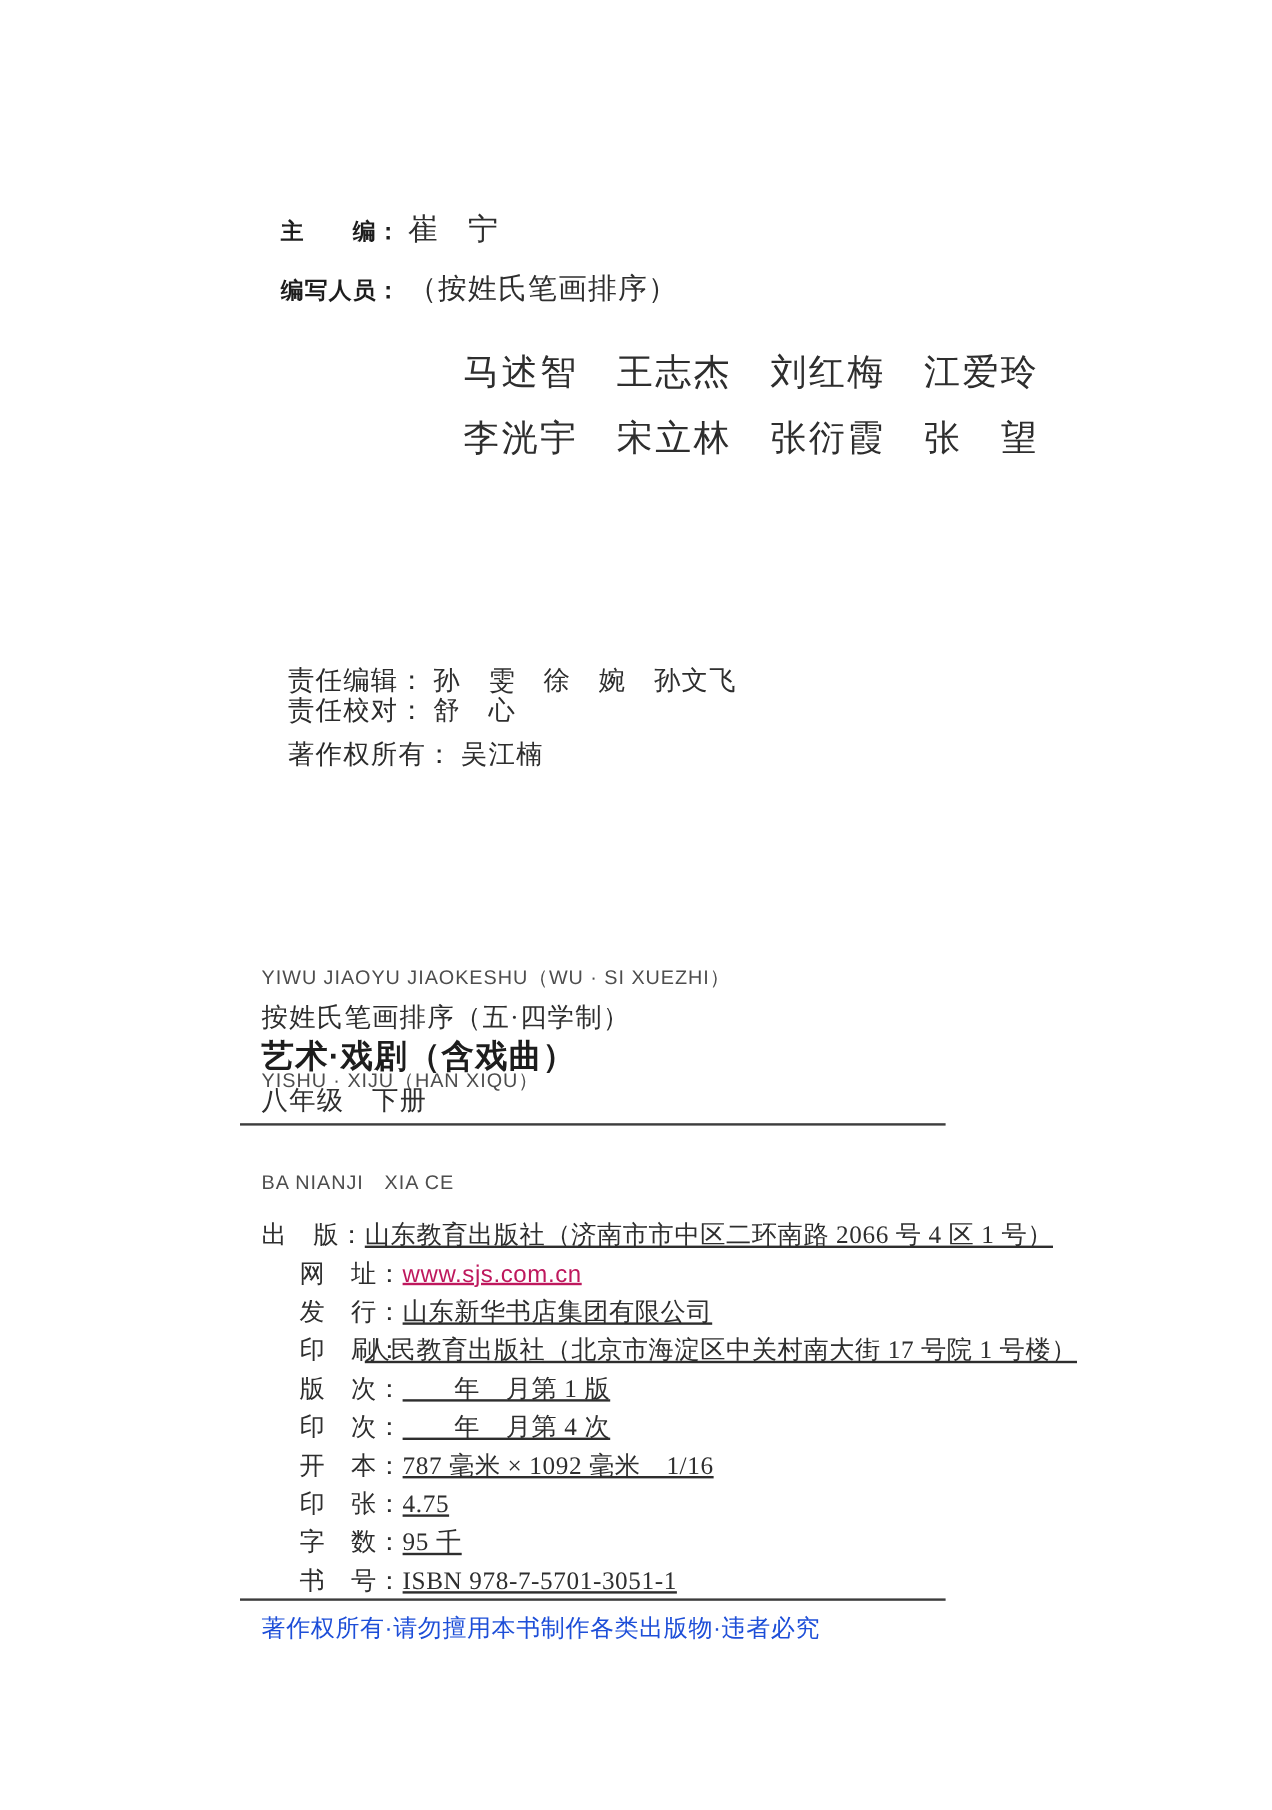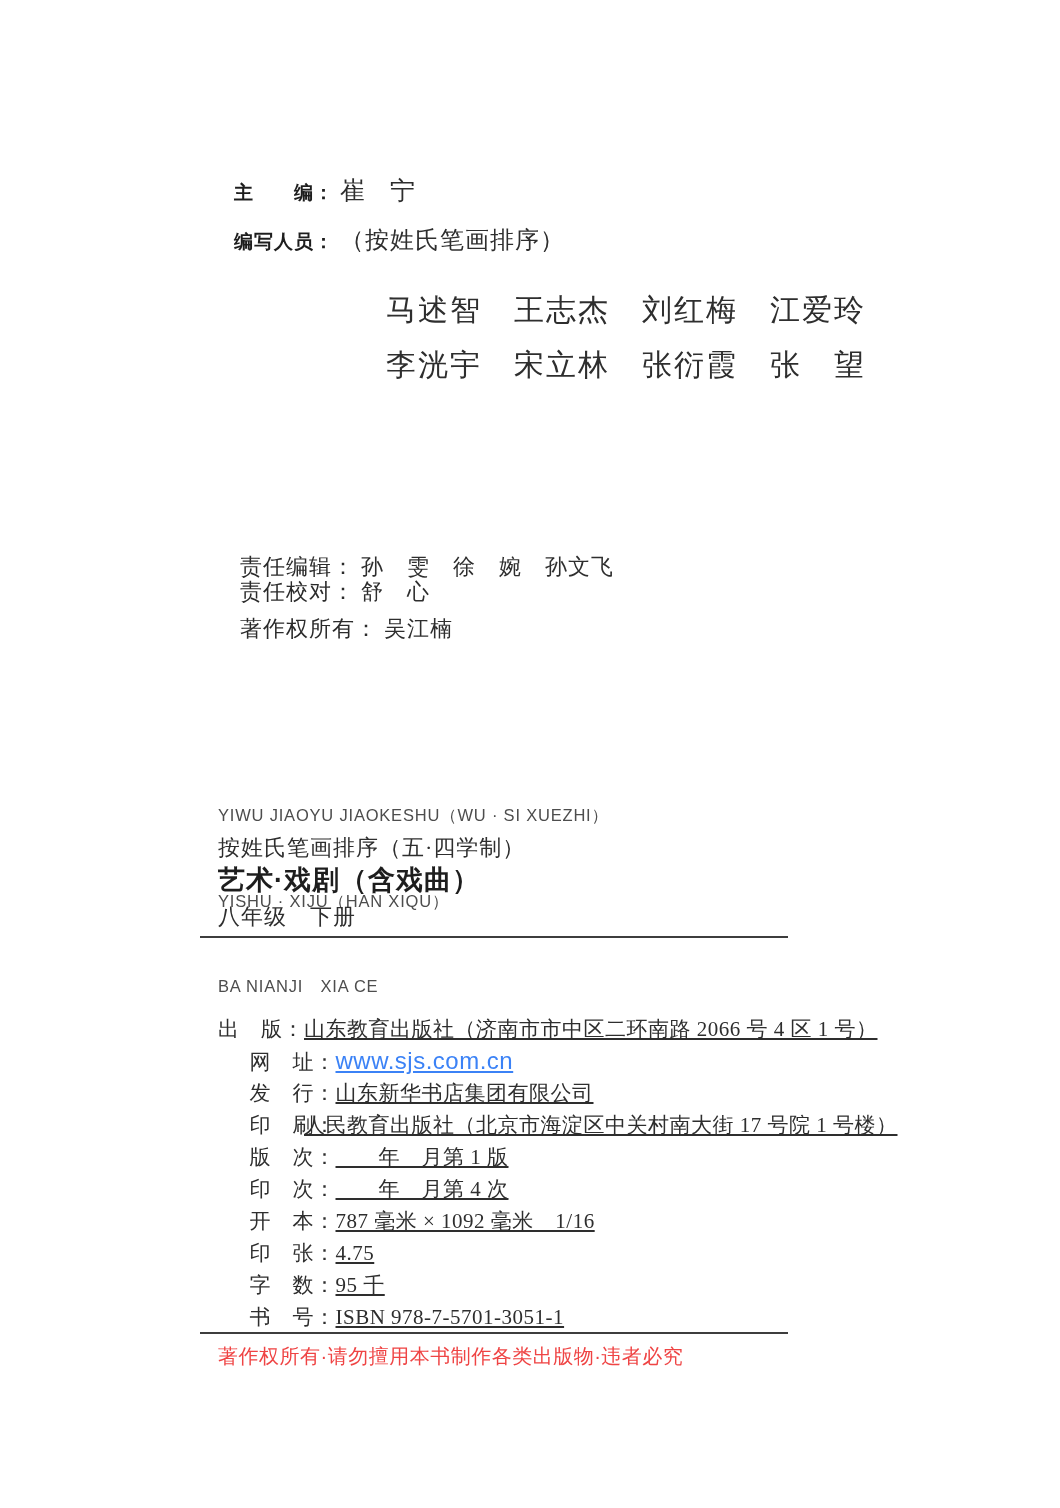--- a/index.html
+++ b/index.html
@@ -68,27 +68,27 @@
   .rule-top { top: 936px; }
   .rule-bottom { top: 1332px; }
 
   
   .colophon { position: absolute; left: 218px; top: 949px; font-size: 21px; color: #2e2e2e; }
   .c-row { height: 32px; line-height: 32px; white-space: pre-wrap; }
   .c-row-double { height: 64px; }
   .c-label { display: inline-block; width: 86px; letter-spacing: 0.5px; }
   .c-value { letter-spacing: 0.5px; text-decoration: underline; }
   .c-sub { margin-left: 86px; height: 32px; line-height: 32px; }
-  .c-sans { font-family: "Liberation Sans", "DejaVu Sans", sans-serif; font-size: 24px; color: #3b82f6; }
+  .c-sans { font-family: "Liberation Sans", "DejaVu Sans", sans-serif; font-size: 20px; color: #be185d; }
 
   
   .footer-line {
     left: 218px;
     font-size: 20px;
-    color: #ef4444;
+    color: #1d4ed8;
     letter-spacing: 0.5px;
   }
 </style>
 </head>
 <body>
 
 <div class="page songti">
 
   <div class="abs credit-row" style="top:156px;">
     <span class="credit-label">主　　编：</span><span class="credit-value">崔　宁</span>

